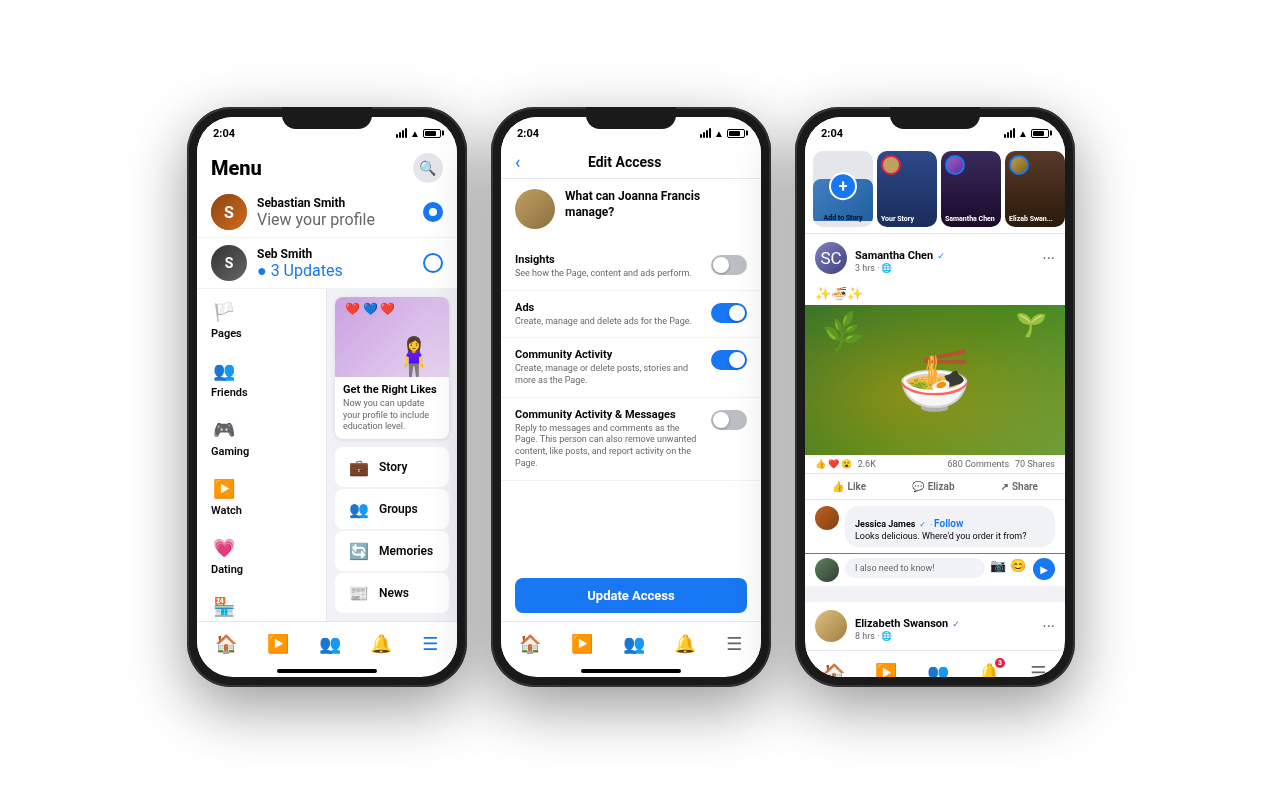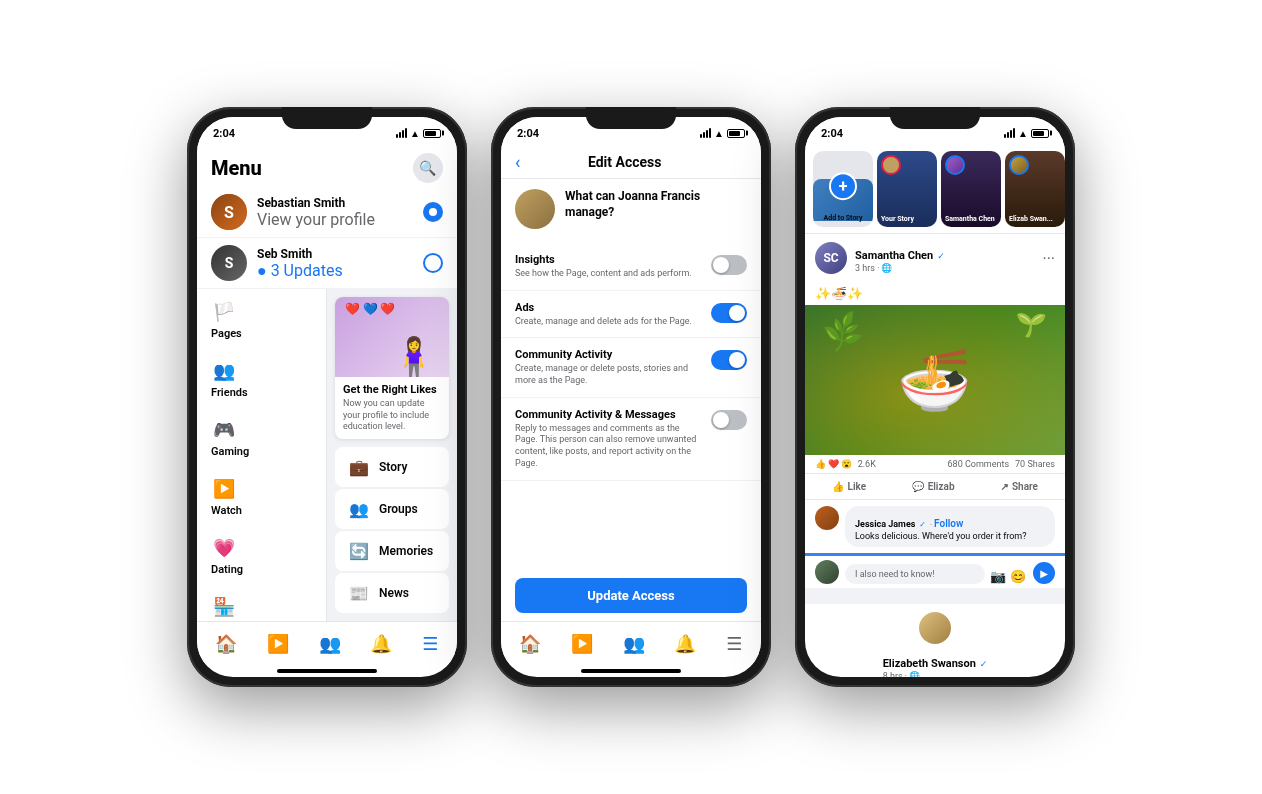--- a/index.html
+++ b/index.html
@@ -275,35 +275,34 @@
     .comment-avatar { width: 24px; height: 24px; border-radius: 50%; flex-shrink: 0; }
     .comment-avatar-1 { background: linear-gradient(135deg, #c06020, #804010); }
     .comment-bubble {
       background: #f0f2f5; border-radius: 14px; padding: 6px 10px; flex: 1;
     }
     .comment-author { font-size: 9px; font-weight: 700; color: #050505; }
     .comment-text { font-size: 9px; color: #050505; }
     .comment-verified { color: #1877f2; font-size: 8px; }
     .comment-follow { color: #1877f2; font-size: 10px; font-weight: 600; }
     .input-row {
-      display: flex; align-items: flex-end; gap: 6px; padding: 4px 10px;
-      border-top: 3px solid #3b82f6;
+      display: flex; align-items: flex-start; gap: 6px; padding: 4px 10px;
+      border-top: 1px solid #3b82f6;
     }
     .input-avatar { width: 24px; height: 24px; border-radius: 50%; background: linear-gradient(135deg, #608060, #304030); flex-shrink: 0; }
     .input-box {
       flex: 1; background: #f0f2f5; border-radius: 16px; padding: 5px 10px;
       font-size: 9px; color: #65676b;
     }
     .input-icons { display: flex; gap: 4px; color: #65676b; font-size: 13px; }
     .send-btn { width: 22px; height: 22px; background: #1877f2; border-radius: 50%; display: flex; align-items: center; justify-content: center; color: #fff; font-size: 10px; cursor: pointer; }
 
     .next-post-header {
       display: flex; align-items: center; gap: 8px; padding: 8px 10px;
       border-top: 8px solid #f0f2f5;
-      flex-direction: column;
     }
     .next-post-avatar { width: 32px; height: 32px; border-radius: 50%; background: linear-gradient(135deg, #e0c080, #a08040); flex-shrink: 0; }
 
     
     .bottom-nav-2 { background: #fff; }
 
     
     .phone::before {
       content: '';
       position: absolute;
@@ -560,21 +559,21 @@
         </div>
 
         <div class="story-thumb story-bg-3" style="position:relative;">
           <div class="story-avatar" style="background:linear-gradient(135deg,#c0a040,#806020);"></div>
           <span class="story-label">Elizab Swan...</span>
         </div>
       </div>
 
       <div class="post-card">
         <div class="post-header">
-          <div class="post-avatar" style="background:linear-gradient(135deg,#8080c0,#404080);display:flex;align-items:center;justify-content:center;color:#fff;font-size:12px;font-weight:700;">SC</div>
+          <div class="post-avatar" style="background:linear-gradient(135deg,#8080c0,#404080);display:flex;align-items:center;justify-content:center;color:#fff;font-size:17px;font-weight:400;">SC</div>
           <div class="post-meta">
             <div>
               <span class="post-author">Samantha Chen</span>
               <span class="post-author-verified"> ✓</span>
             </div>
             <div class="post-time">3 hrs · 🌐</div>
           </div>
           <span class="post-more">···</span>
         </div>
         <div class="post-emoji-text">✨🍜✨</div>

